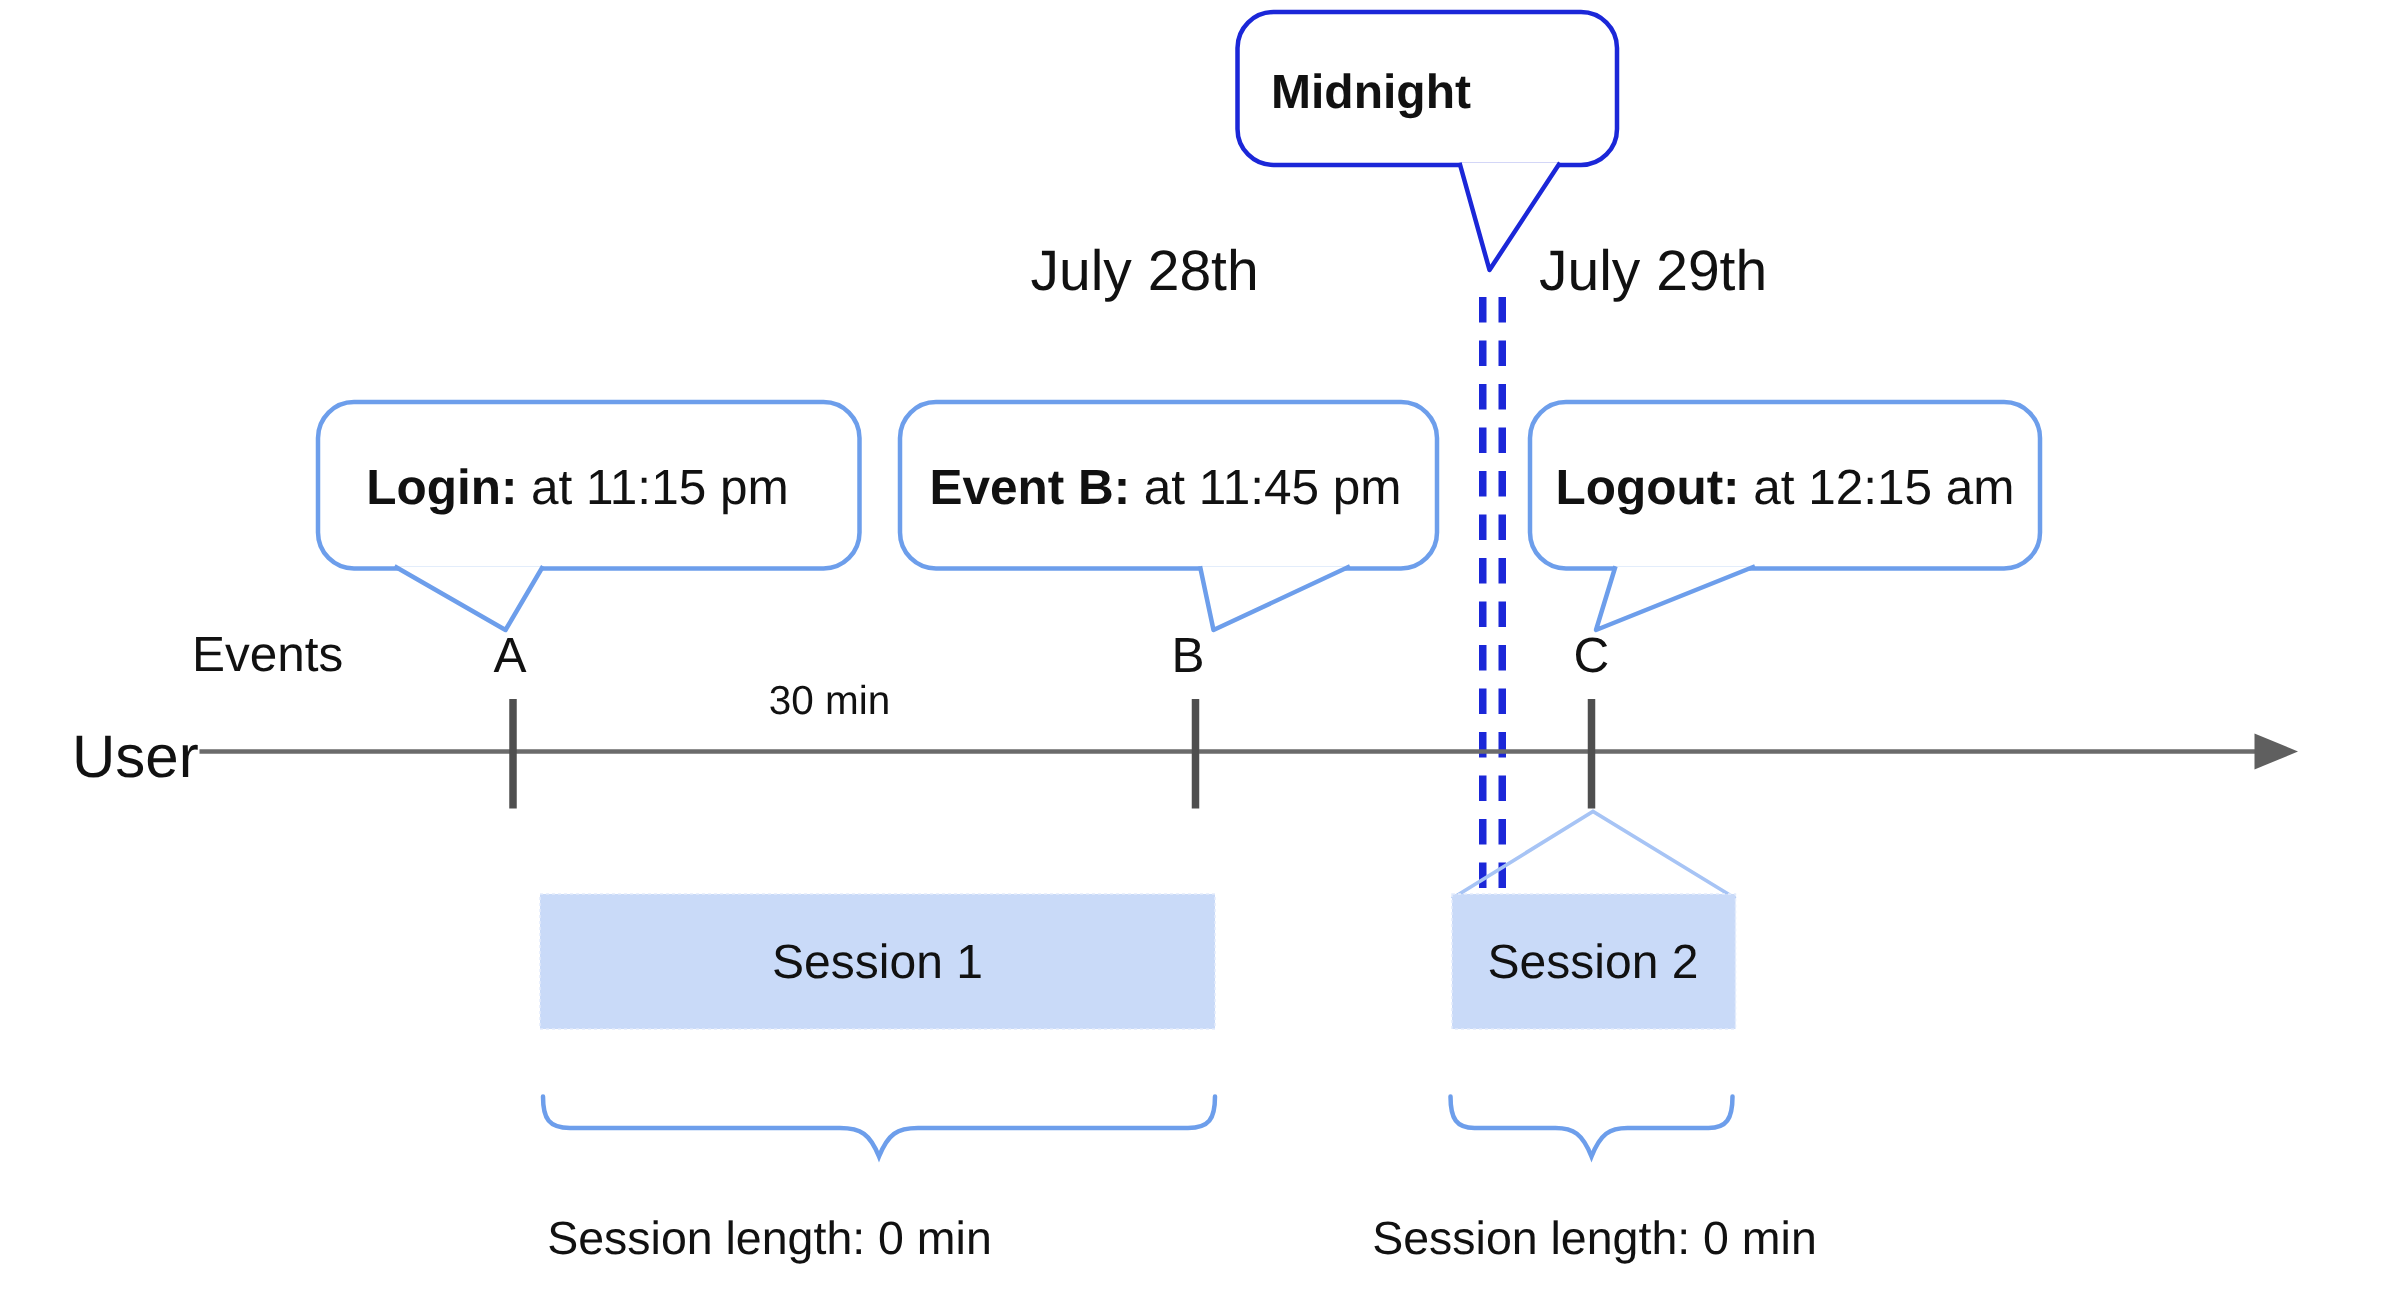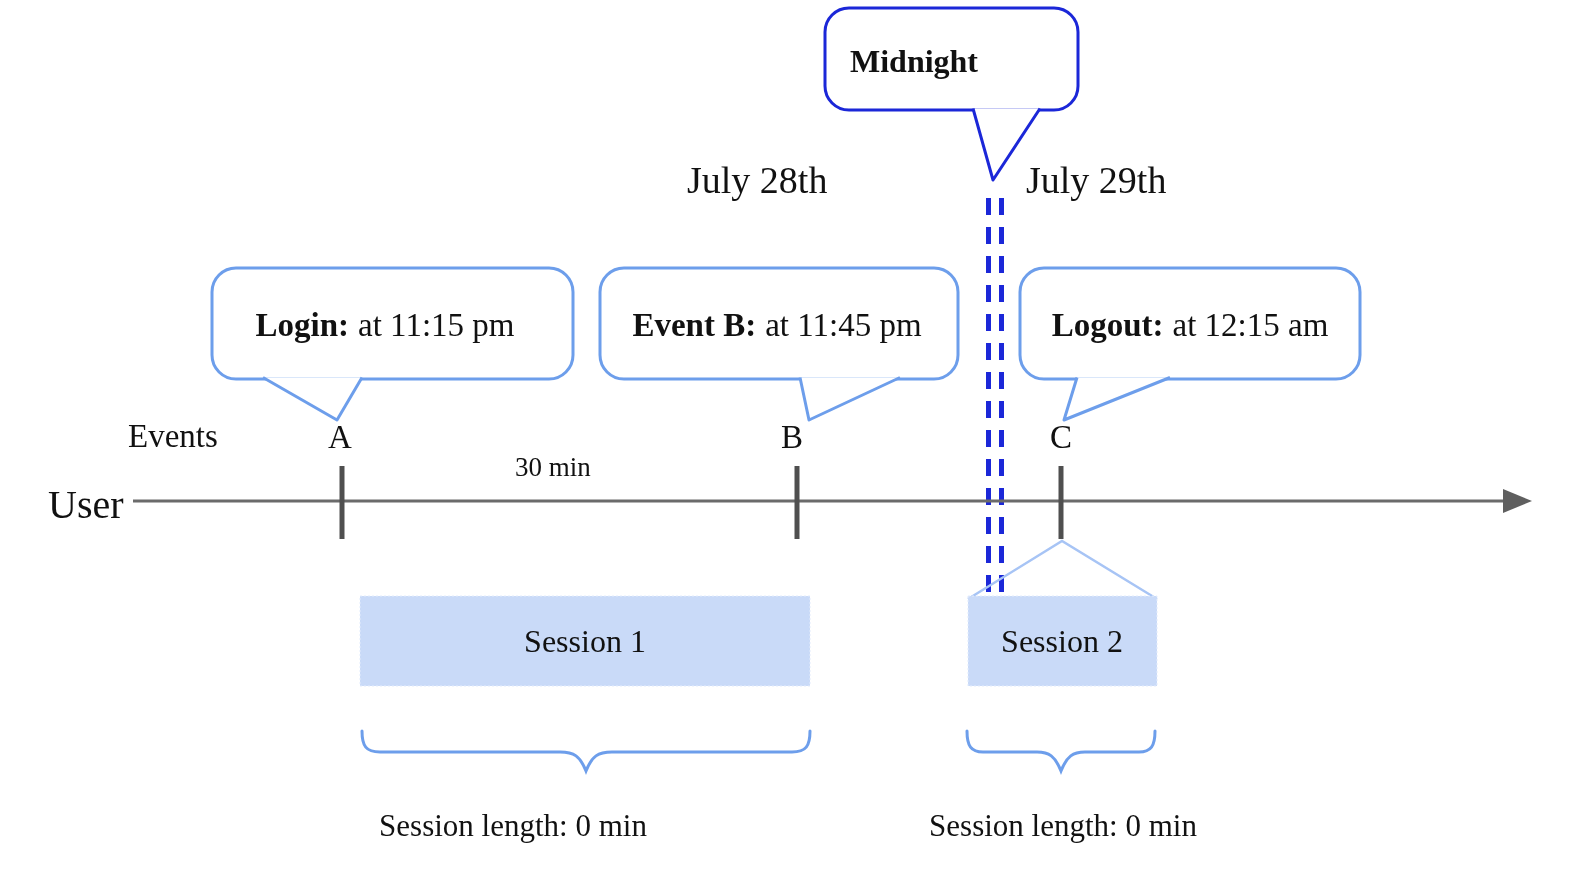--- a/index.html
+++ b/index.html
@@ -1,17 +1,17 @@
 <!DOCTYPE html>
 <html><head>
 <meta charset="utf-8">
 <style>
   html,body{margin:0;padding:0;background:#ffffff;}
   .stage{position:relative;width:1596px;height:870px;background:#ffffff;overflow:hidden;
-         font-family:Liberation Serif, serif;}
+         font-family:Liberation Sans, sans-serif;}
   svg text{fill:#111111;}
   .t-user{font-size:40px;}
   .t-july{font-size:38px;}
   .t-events{font-size:33px;}
   .t-mark{font-size:33px;}
   .t-interval{font-size:27px;}
   .t-bubble{font-size:33px;}
   .t-bubble-b{font-weight:700;}
   .t-midnight{font-size:32px;font-weight:700;}
   .t-session{font-size:32px;}

